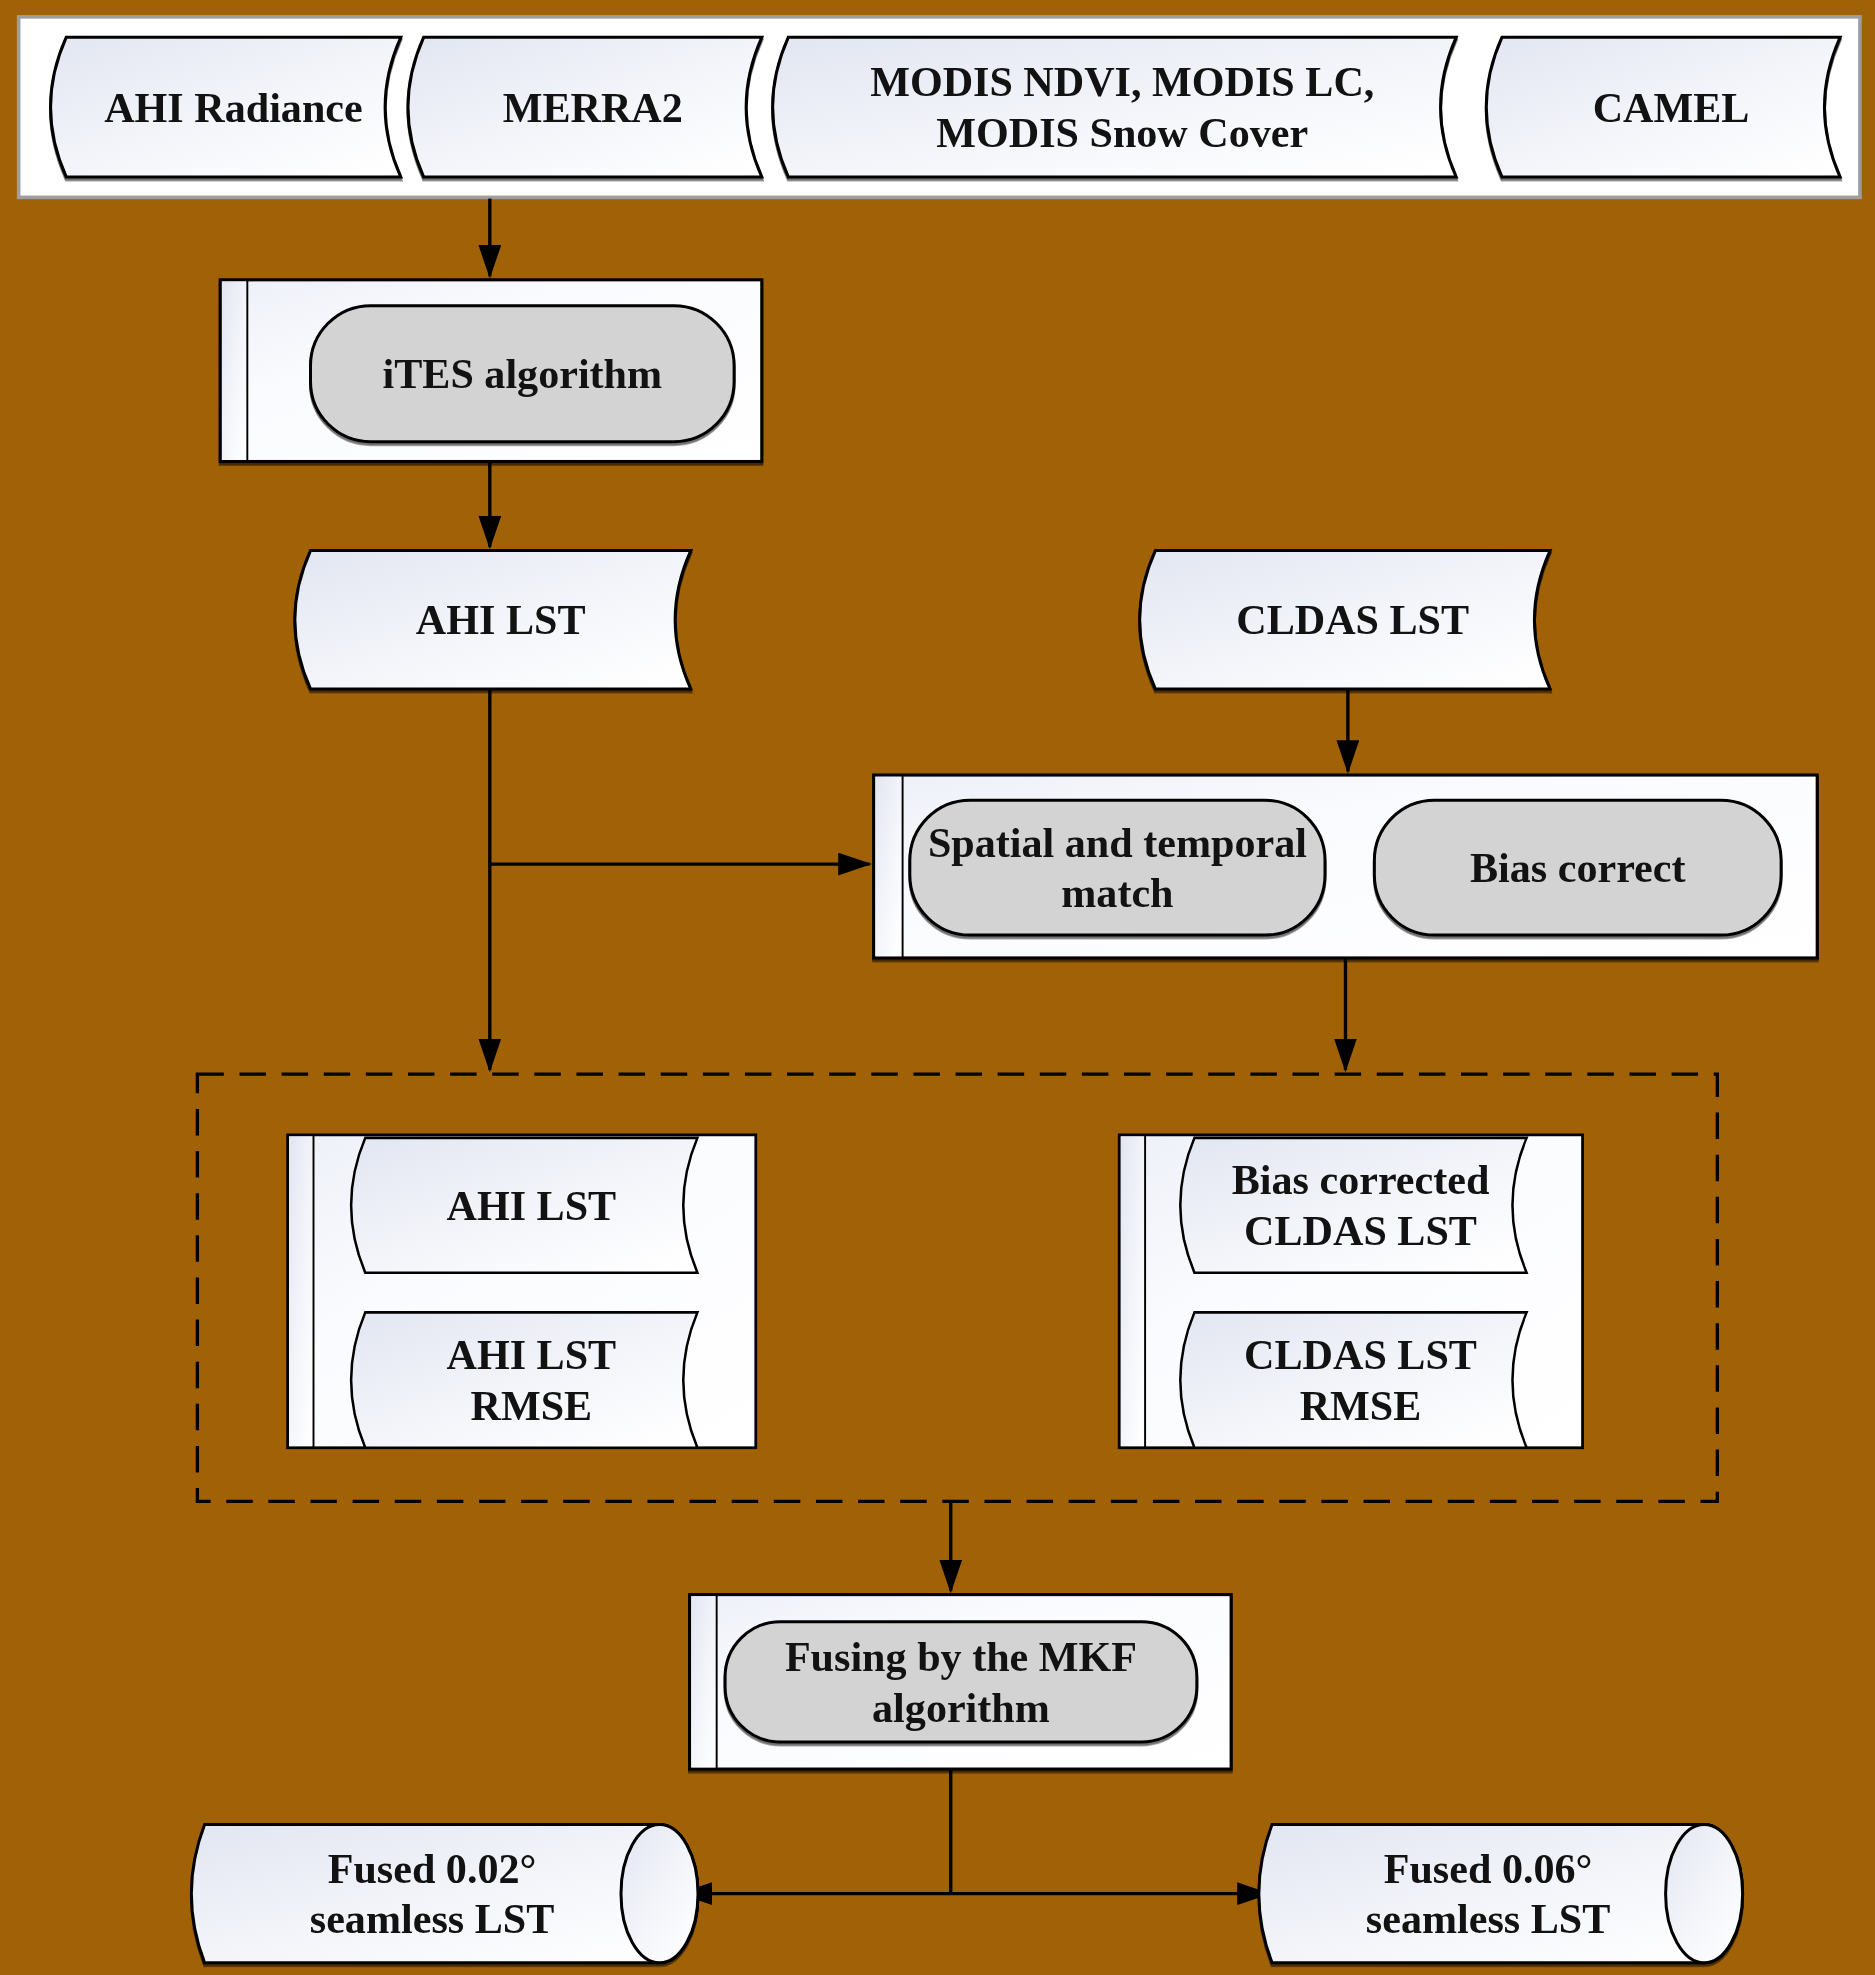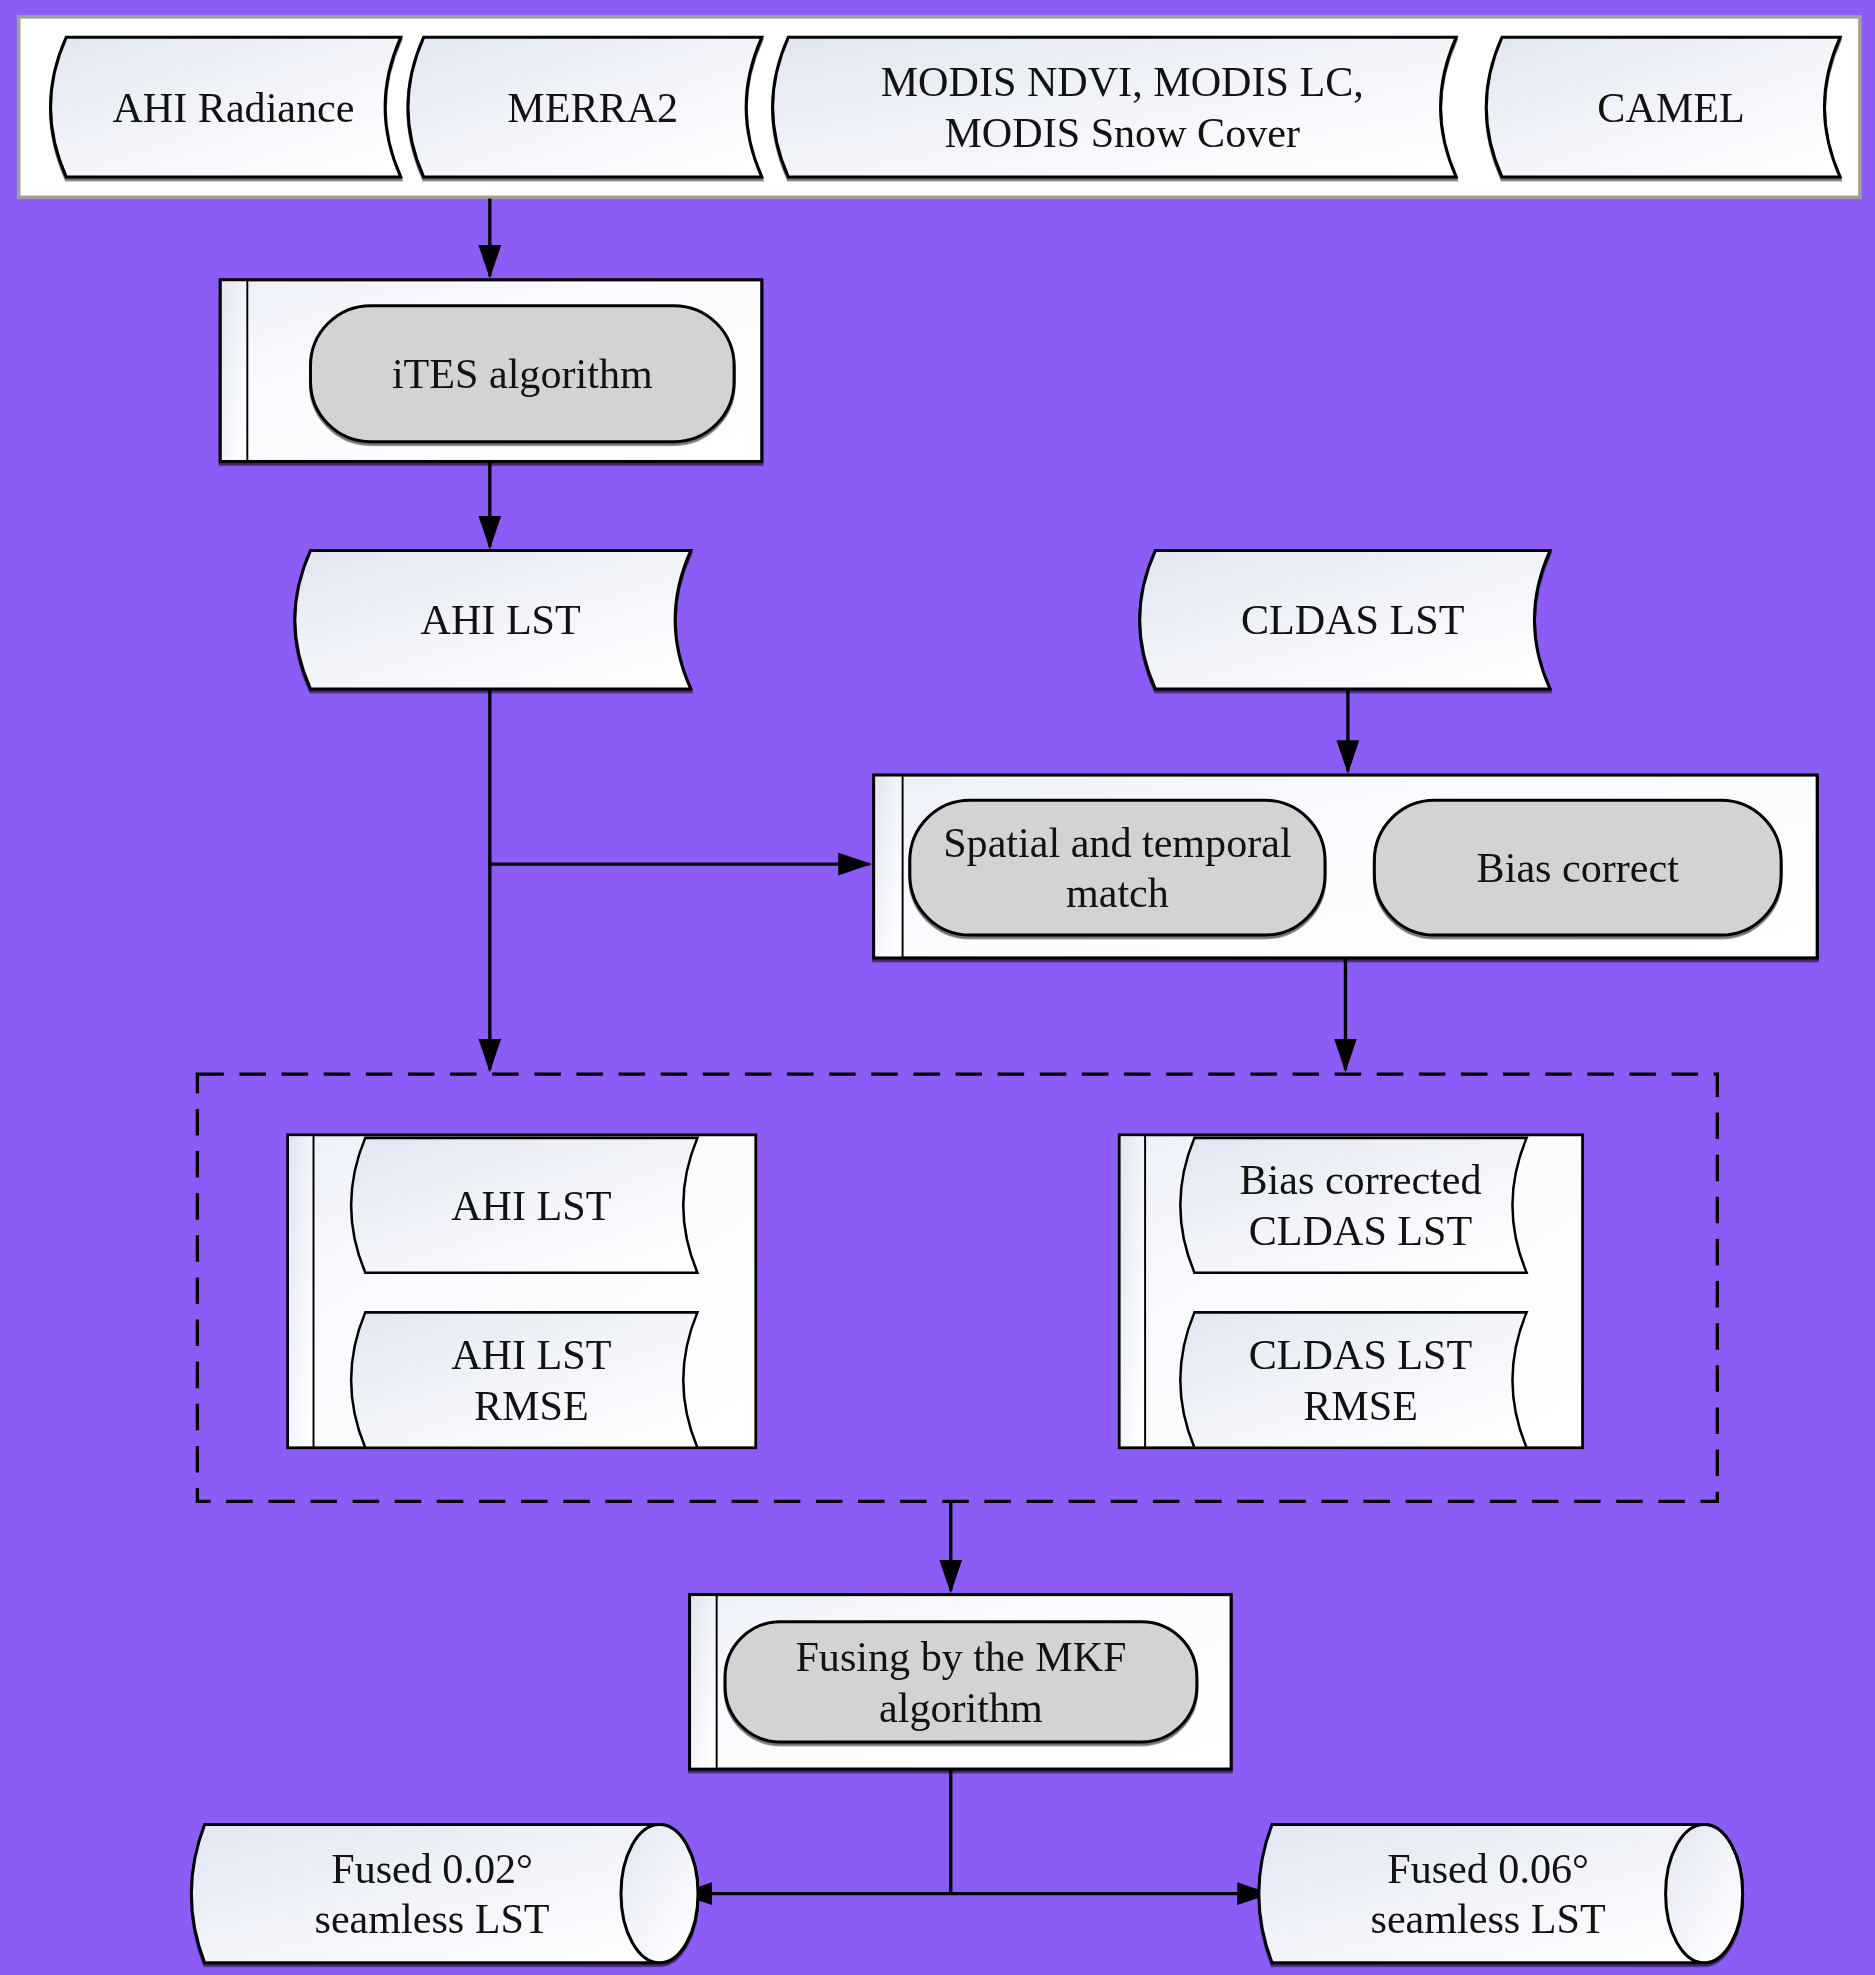--- a/index.html
+++ b/index.html
@@ -1,16 +1,16 @@
 <!DOCTYPE html>
 <html style="font-size:9.6px"><head>
 <meta charset="utf-8">
 <style>
   html,body{margin:0;padding:0;background:#ffffff;}
-  .stage{width:100%;background:#8b5cf6;}
+  .stage{width:100%;background:#a16207;font-weight:bold;}
   svg{display:block;width:100%;height:auto;}
   .lbl{font-family:"Liberation Serif","DejaVu Serif",serif;font-size:35px;fill:#121212;text-anchor:middle;}
   .data-shape{stroke:#000000;stroke-width:2.5;}
   .data-shape-thin{stroke:#000000;stroke-width:2.1;}
   .proc-box{stroke:#000000;stroke-width:2.6;}
   .grp-box{stroke:#000000;stroke-width:2.3;}
   .round-proc{fill:#d3d3d4;stroke:#000000;stroke-width:2.5;}
   .flow{stroke:#000000;stroke-width:2.8;fill:none;}
   .dashed{fill:none;stroke:#000000;stroke-width:2.75;stroke-dasharray:22 13;}
   .strip-line{stroke:#000000;stroke-width:1.6;}

